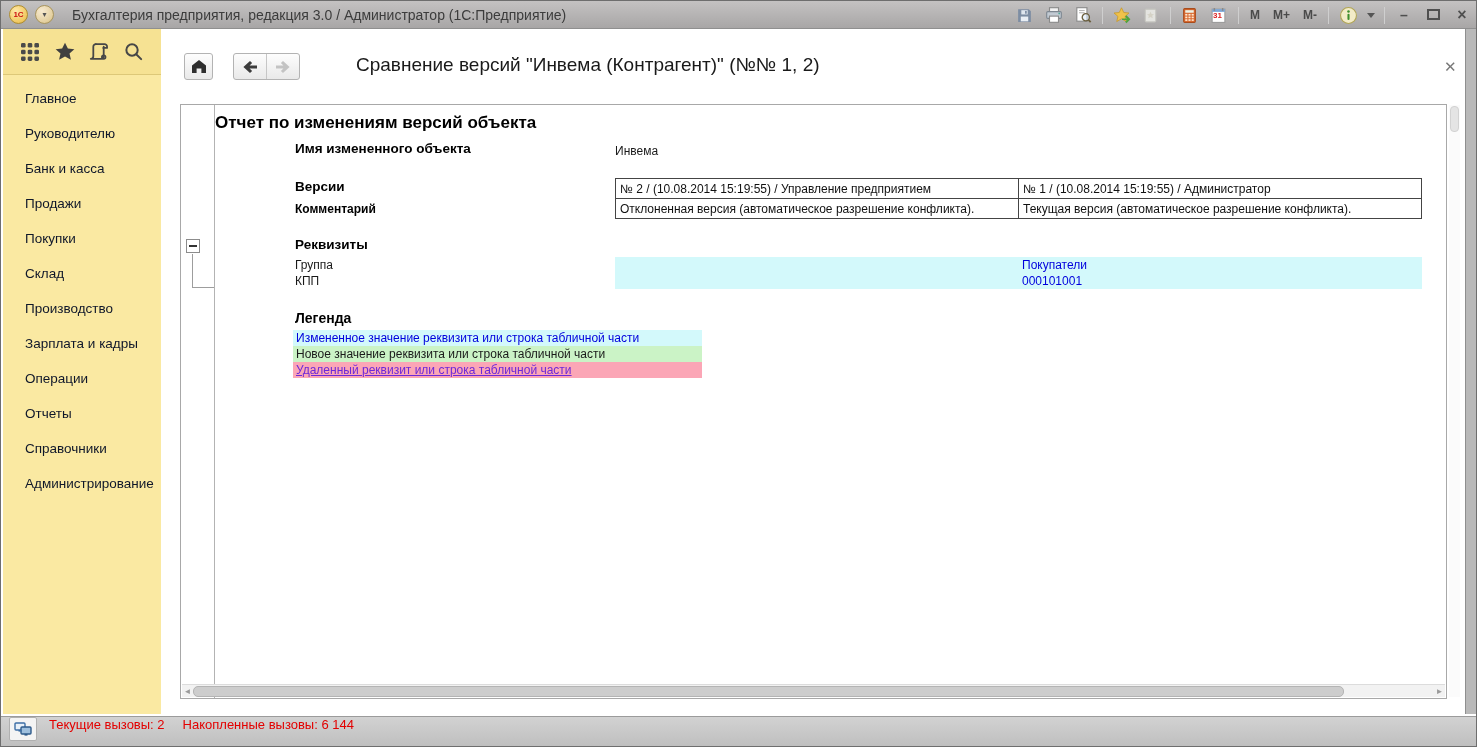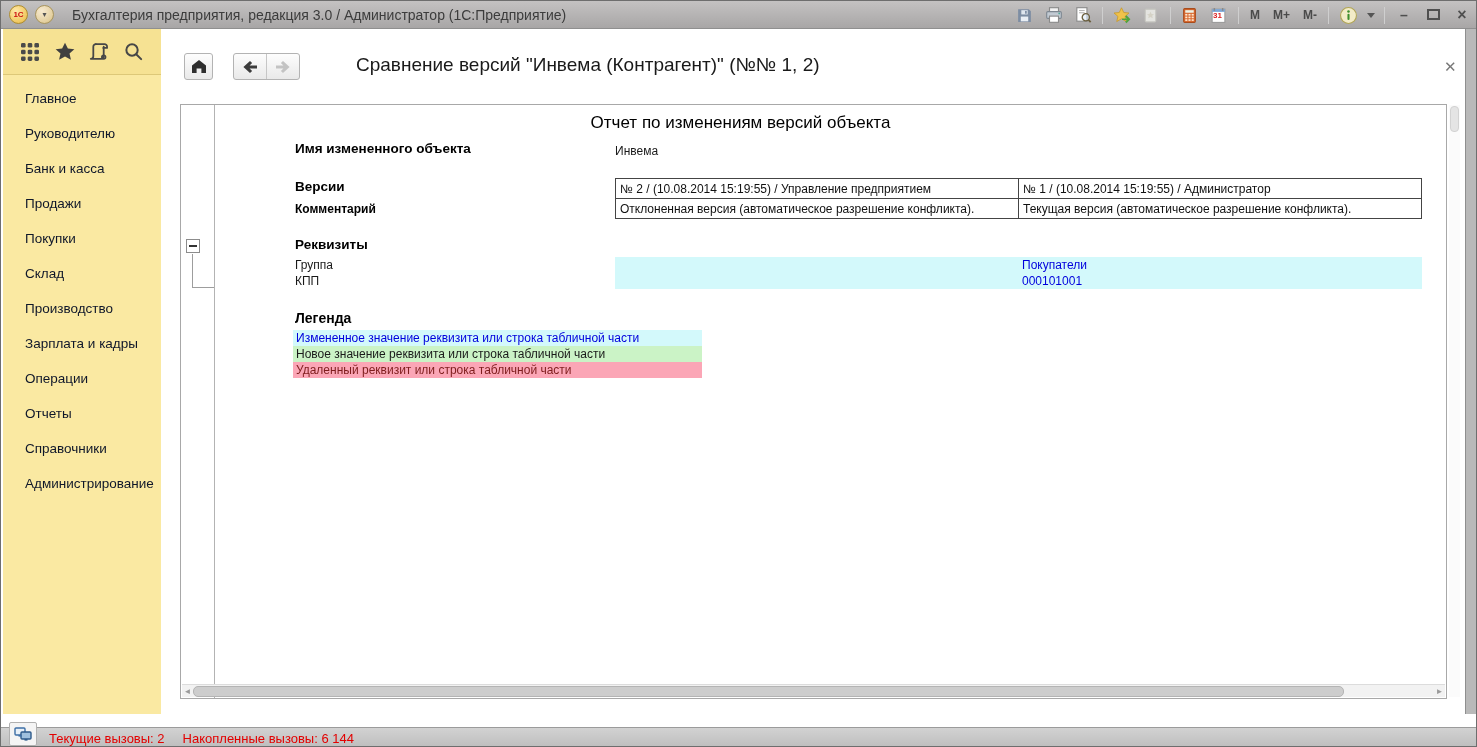--- a/index.html
+++ b/index.html
@@ -53,21 +53,21 @@
   .report { position:absolute; left:179px; top:103px; width:1267px; height:595px;
     border:1px solid #a8a8a8; background:#fff; overflow:hidden; }
   .grp-line { position:absolute; left:33px; top:0; width:1px; height:100%; background:#b3b3b3; }
   .minus-box { position:absolute; left:5px; top:134px; width:14px; height:14px; border:1px solid #8c8c8c;
     background:#fff; display:flex; align-items:center; justify-content:center; }
   .minus-box::after { content:""; width:8px; height:2px; background:#333; }
   .grp-v { position:absolute; left:11px; top:149px; width:1px; height:33px; background:#9d9d9d; }
   .grp-h { position:absolute; left:11px; top:182px; width:22px; height:1px; background:#9d9d9d; }
 
   .rep-abs { position:absolute; white-space:nowrap; }
-  .rep-heading { left:34px; right:180px; top:8px; text-align:center; font-size:17px; font-weight:normal; color:#000; }
+  .rep-heading { left:34px; right:180px; top:8px; font-size:17px; font-weight:bold; color:#000; }
   .lbl-big { font-size:13.5px; font-weight:bold; color:#000; }
   .lbl-sm { font-size:12px; font-weight:bold; color:#000; }
   .val { font-size:12px; color:#1a1a1a; }
 
   table.vers { position:absolute; left:434px; top:73px; width:807px; border-collapse:collapse; table-layout:fixed; }
   table.vers td { border:1px solid #444; height:20px; font-size:12px; padding:0 4px; color:#111;
     white-space:nowrap; overflow:hidden; }
 
   .attr-band { position:absolute; left:434px; top:152px; width:807px; height:32px; }
   .attr-band .line { height:16px; line-height:16px; padding-left:407px; font-size:12px; }
@@ -81,23 +81,23 @@
   .hscroll .arrow { position:absolute; top:0; width:11px; height:13px; color:#9a9a9a; font-size:8px;
     display:flex; align-items:center; justify-content:center; }
   .hscroll .arrow.r { right:0; }
   .hscroll .thumb { position:absolute; left:11px; top:1px; height:11px; width:1151px;
     background:#cdcdcd; border:1px solid #b4b4b4; border-radius:5px; }
   .vscroll { position:absolute; left:1269px; top:104px; width:11px; height:592px; background:#fbfbfb; }
   .vscroll .thumb { position:absolute; left:1px; top:1px; width:9px; height:26px;
     background:#e4e4e4; border:1px solid #d2d2d2; border-radius:4px; }
 
   
-  .statusbar { position:absolute; left:0; bottom:0; width:1477px; height:19px;
+  .statusbar { position:absolute; left:0; bottom:0; width:1477px; height:30px;
     background:linear-gradient(#d2d2d2,#bfbfbf); border-top:1px solid #9b9b9b;
-    display:flex; align-items:flex-end; }
+    display:flex; align-items:flex-start; }
   .status-btn { width:28px; height:24px; margin-left:8px; background:#f4f4f4; border:1px solid #b0b0b0;
     border-radius:2px; display:flex; align-items:center; justify-content:center; }
   .status-text { margin-left:12px; font-size:13px; display:flex; gap:18px; }
 
   .frame-right { position:absolute; right:0; top:28px; width:11px; height:685px;
     background:#b9b9b9; border-left:1px solid #8f8f8f; }
 </style>
 </head>
 <body>
 
@@ -301,21 +301,21 @@
     <div class="rep-abs val" style="left:114px; top:169px;">КПП</div>
 
     <div class="attr-band" style="background: rgb(211, 249, 251);">
       <div class="line" style="color: rgb(0, 0, 221);">Покупатели</div>
       <div class="line" style="color: rgb(0, 0, 221);">000101001</div>
     </div>
 
     <div class="rep-abs" style="left:114px; top:205px; font-size:14px; font-weight:bold;">Легенда</div>
     <div class="legend-row" style="top: 225px; background: rgb(211, 249, 251); color: rgb(0, 0, 221);">Измененное значение реквизита или строка табличной части</div>
     <div class="legend-row" style="top: 241px; background: rgb(203, 243, 198); color: rgb(26, 26, 26);">Новое значение реквизита или строка табличной части</div>
-    <div class="legend-row" style="top: 257px; background: rgb(251, 166, 182); color: #7f1d1d;">Удаленный реквизит или строка табличной части</div>
+    <div class="legend-row" style="top: 257px; background: rgb(251, 166, 182); color: #6d28d9; text-decoration: underline;">Удаленный реквизит или строка табличной части</div>
 
     <div class="hscroll">
       <span class="arrow">◄</span>
       <span class="thumb"></span>
       <span class="arrow r">►</span>
     </div>
   </div>
   <div class="vscroll" style="position:absolute; left:1448px; top:104px;">
     <span class="thumb"></span>
   </div>

